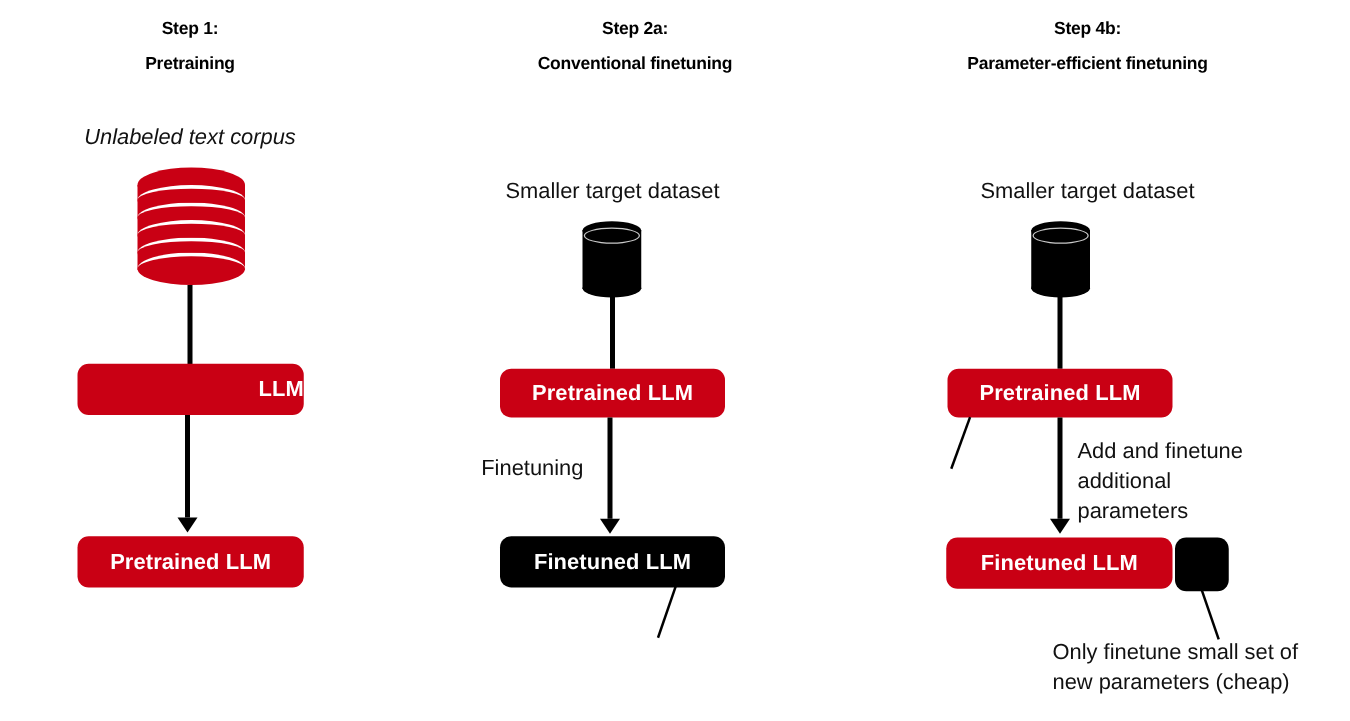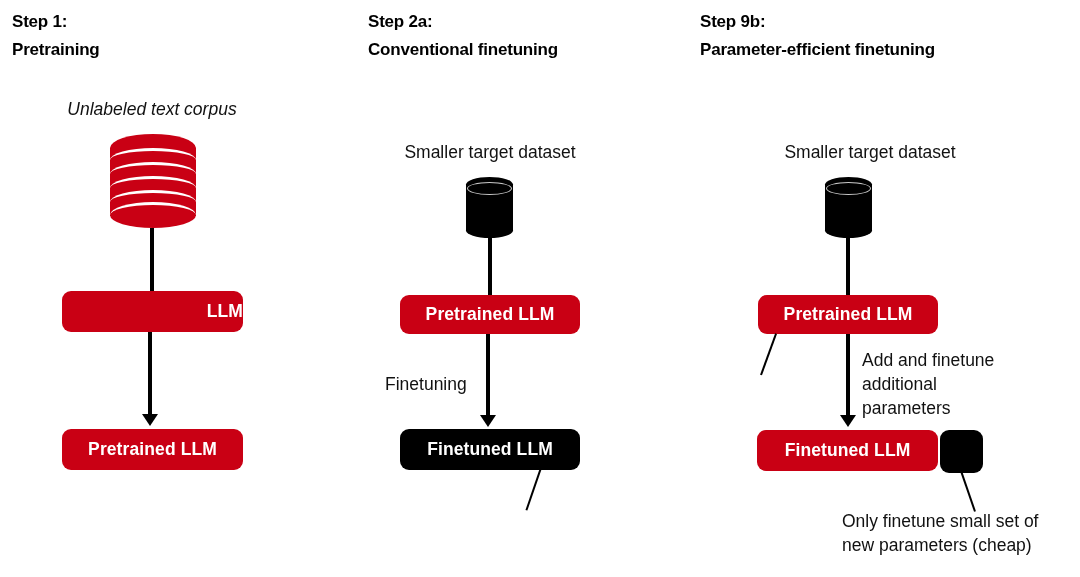--- a/index.html
+++ b/index.html
@@ -2,22 +2,22 @@
 <html><head>
 <meta charset="utf-8">
 <style>
   html,body{margin:0;padding:0;background:#ffffff;}
   body{width:1080px;height:577px;position:relative;overflow:hidden;
        font-family:"Liberation Sans","DejaVu Sans",sans-serif;color:#0a0a0a;
        -webkit-font-smoothing:antialiased;}
   .stage{position:absolute;left:0;top:0;width:1080px;height:577px;}
 
   
-  .col-title{position:absolute;font-size:17px;font-weight:bold;line-height:28px;
-             text-align:left;color:#000;letter-spacing:-0.2px;white-space:pre-line;}
+  .col-title{position:absolute;font-size:14px;font-weight:bold;line-height:28px;
+             text-align:center;color:#000;letter-spacing:-0.2px;white-space:pre-line;}
   .caption{position:absolute;font-size:17.5px;line-height:24px;color:#111;
            white-space:pre-line;}
   .caption.c{text-align:center;}
   .caption.r{text-align:right;}
   .caption.l{text-align:left;}
 
   
   .box{position:absolute;border-radius:9px;display:flex;align-items:center;
        justify-content:center;color:#fff;font-weight:bold;font-size:17.5px;
        letter-spacing:0.1px;}
@@ -103,30 +103,30 @@
 
   <div class="box red" style="left:400px;top:295px;width:180px;height:39px;">
     <span>Pretrained LLM</span>
   </div>
 
   <div class="arrow" style="left:472px;top:334px;width:32px;height:93px;">
     <div class="shaft" style="height:81px;"></div>
     <div class="head"></div>
   </div>
 
-  <div class="caption l" style="left:385px;top:362px;width:160px;margin-top:10px;">Finetuning</div>
+  <div class="caption l" style="left:385px;top:362px;width:160px;">Finetuning</div>
 
   <div class="box black" style="left:400px;top:429px;width:180px;height:41px;">
     <span>Finetuned LLM</span>
   </div>
 
   <div class="leader" style="left:542px;top:468px;width:45px;transform:rotate(109deg);"></div>
 
 
-  <div class="col-title" style="left:700px;top:8px;width:340px;">Step 9b:
+  <div class="col-title" style="left:700px;top:8px;width:340px;">Step 4b:
 Parameter-efficient finetuning</div>
 
   <div class="caption c" style="left:710px;top:140px;width:320px;">Smaller target dataset</div>
 
   <div class="cyl" style="left:825px;top:177px;width:47px;height:61px;">
     <div class="top" style="width:47px;height:15px;"></div>
     <div class="mid" style="top:7px;width:47px;height:47px;"></div>
     <div class="bot" style="top:46px;width:47px;height:15px;"></div>
     <div class="rim" style="top:5px;width:45px;height:13px;"></div>
   </div>

